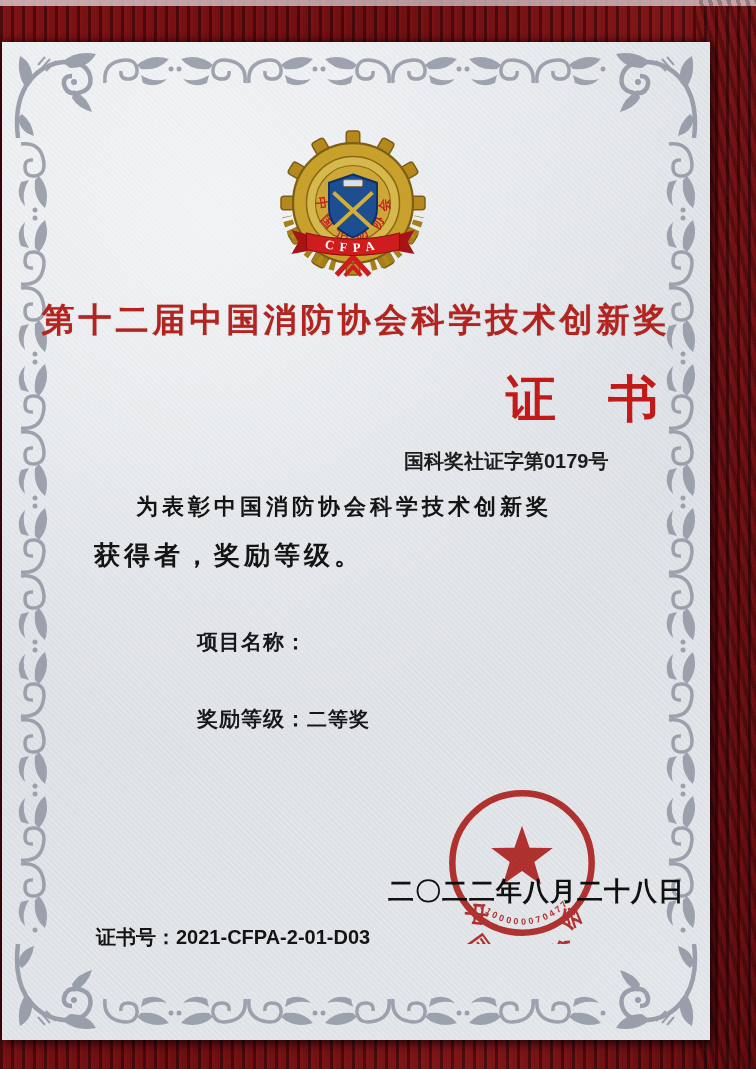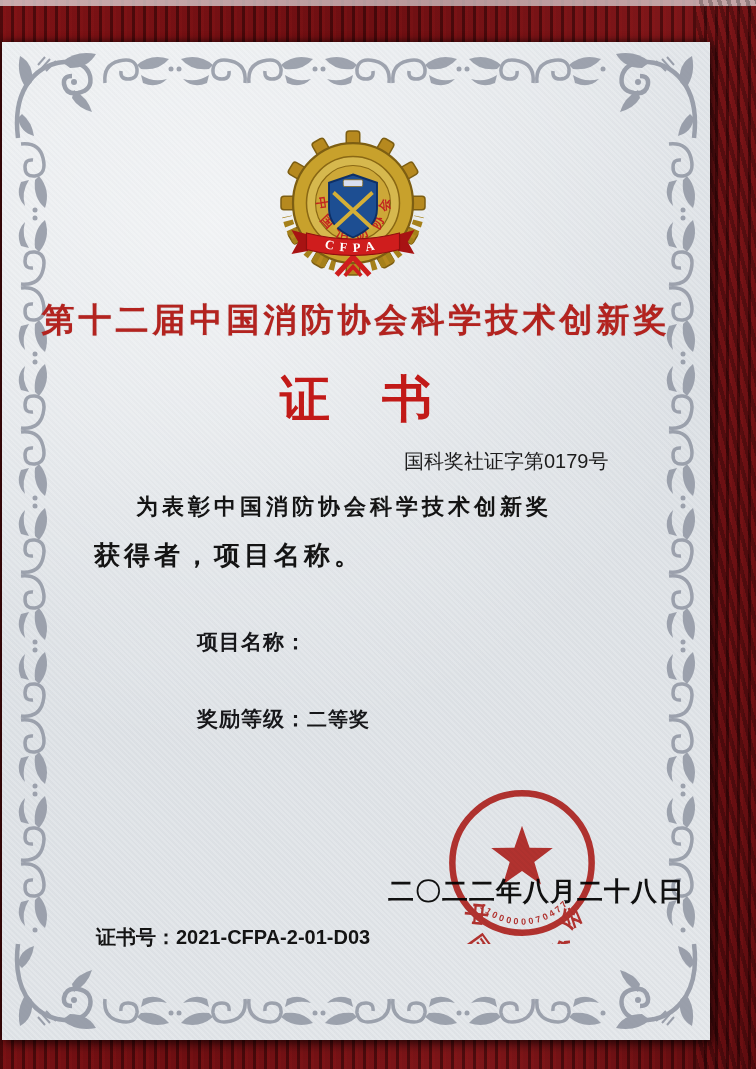--- a/index.html
+++ b/index.html
@@ -17,23 +17,23 @@
        background:
          radial-gradient(circle at 30% 18%, rgba(255,255,255,.55), rgba(255,255,255,0) 55%),
          repeating-linear-gradient(45deg, rgba(110,120,135,.05) 0 2px, rgba(0,0,0,0) 2px 4px),
          linear-gradient(160deg,#e8ebee 0%,#dfe3e7 45%,#e6e9ec 100%);
        box-shadow:3px 4px 10px rgba(0,0,0,.65), -1px -2px 6px rgba(0,0,0,.4);}
   .border-svg{position:absolute;left:0;top:0;width:708px;height:998px;}
   .emblem{position:absolute;left:276px;top:86px;width:150px;height:150px;}
   .title{position:absolute;left:0;top:256px;width:708px;margin:0;text-align:center;
        font-size:33px;font-weight:bold;letter-spacing:4px;color:#b3231f;
        text-shadow:0 0 1px rgba(120,10,10,.4);}
-  .certword{position:absolute;left:0;top:324px;width:708px;text-align:center;
+  .certword{position:absolute;left:0;top:324px;width:708px;text-align:right;
        font-size:50px;font-weight:bold;color:#c21a18;letter-spacing:52px;padding-left:52px;box-sizing:border-box;}
-  .docno{position:absolute;left:402px;top:406px;font-size:20px;font-weight:normal;color:#1c1c1c;}
+  .docno{position:absolute;left:402px;top:406px;font-size:20px;font-weight:bold;color:#1c1c1c;}
   .body1{position:absolute;left:134px;top:450px;font-family:"Liberation Serif",serif;
        font-size:22px;font-weight:bold;color:#141414;letter-spacing:4px;}
   .body2{position:absolute;left:92px;top:496px;font-family:"Liberation Serif",serif;
        font-size:26px;font-weight:bold;color:#141414;letter-spacing:4px;}
   .field{position:absolute;left:155px;color:#17171a;font-weight:bold;font-size:21px;line-height:30px;white-space:nowrap;margin-left:40px;}
   .f-project{top:585px;}
   .f-grade{top:662px;}
   .f-winner{top:705px;}
   .flabel{letter-spacing:1px;}
   .fval{display:inline-block;vertical-align:top;}
@@ -159,21 +159,21 @@
       <text font-size="17" font-weight="bold" fill="#ffffff" letter-spacing="8" font-family="Liberation Serif, serif">
         <textPath href="#em-banner" startOffset="6">CFPA</textPath>
       </text>
     </svg>
 
     <h1 class="title">第十二届中国消防协会科学技术创新奖</h1>
     <div class="certword">证书</div>
     <div class="docno">国科奖社证字第0179号</div>
 
     <div class="body1">为表彰中国消防协会科学技术创新奖</div>
-    <div class="body2">获得者，项目名称。</div>
+    <div class="body2">获得者，奖励等级。</div>
 
     <div class="field f-project">
       <span class="flabel">项目名称：</span>
     </div>
     <div class="field f-grade">
       <span class="flabel">奖励等级：</span><span class="fval"><span>二等奖</span></span>
     </div>
 
     <svg class="seal" viewBox="0 0 200 200">
       <circle cx="100" cy="100" r="86" fill="none" stroke="#c32723" stroke-width="8"></circle>

